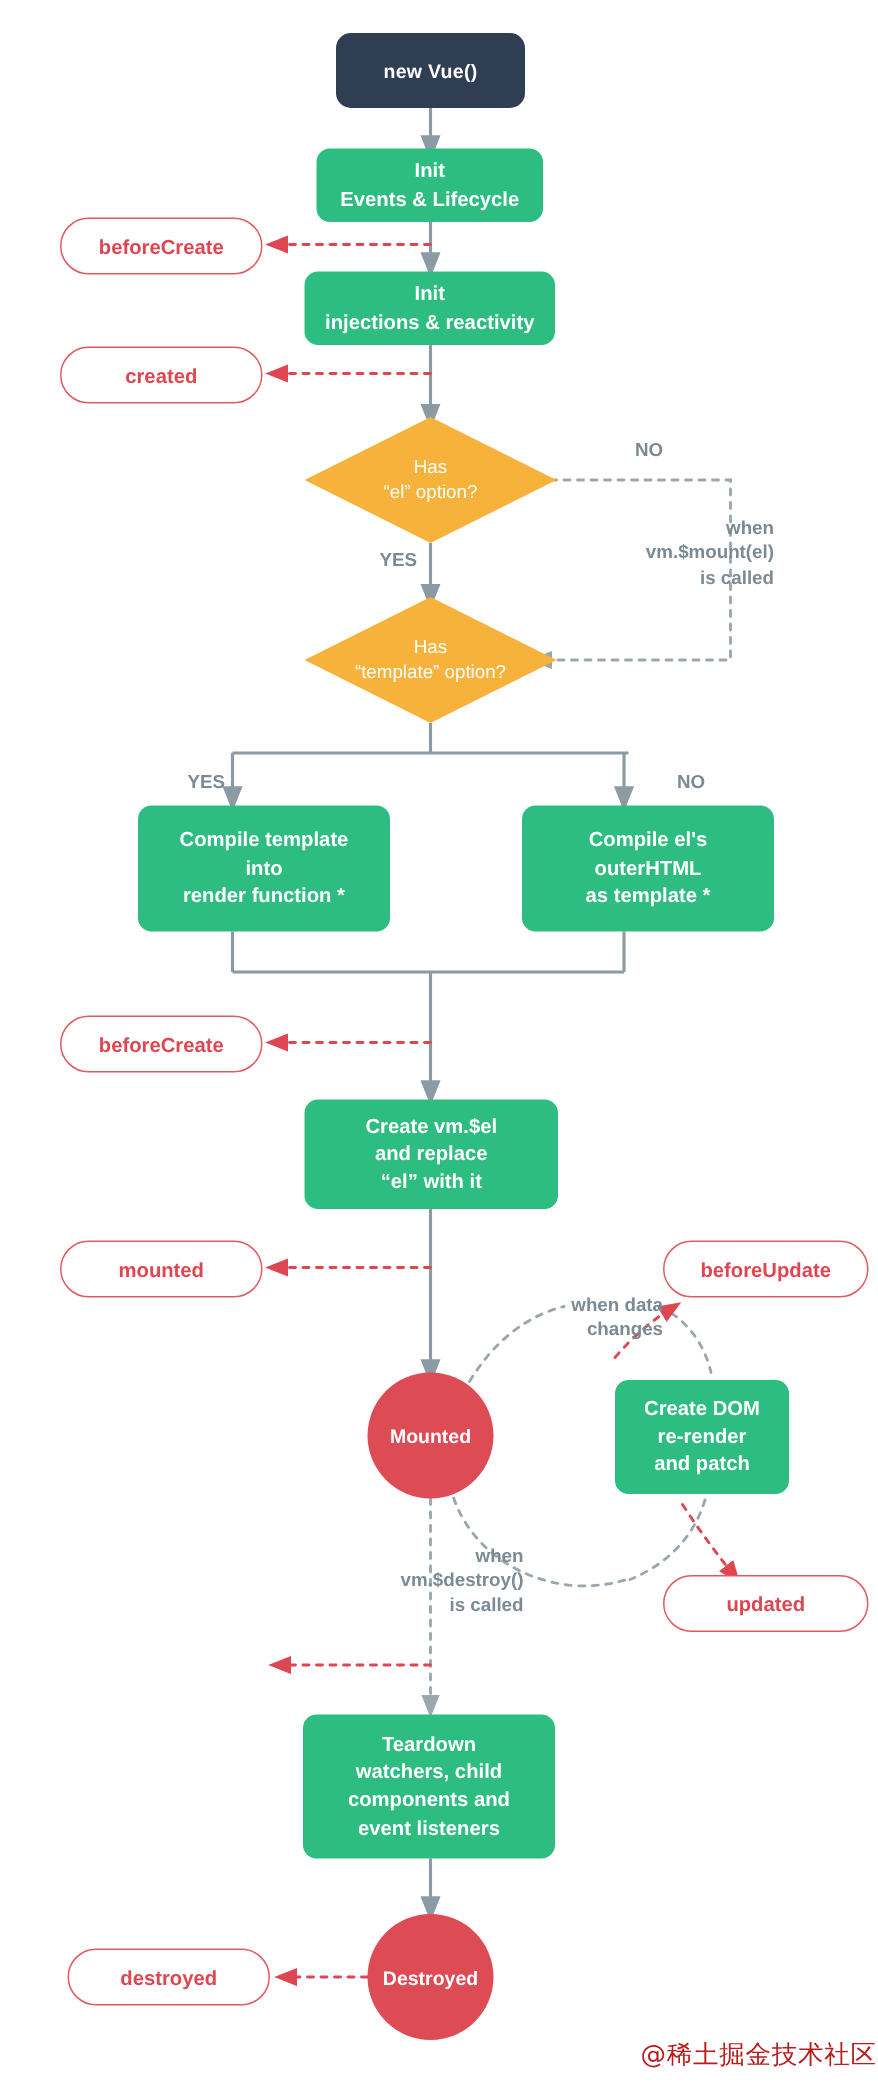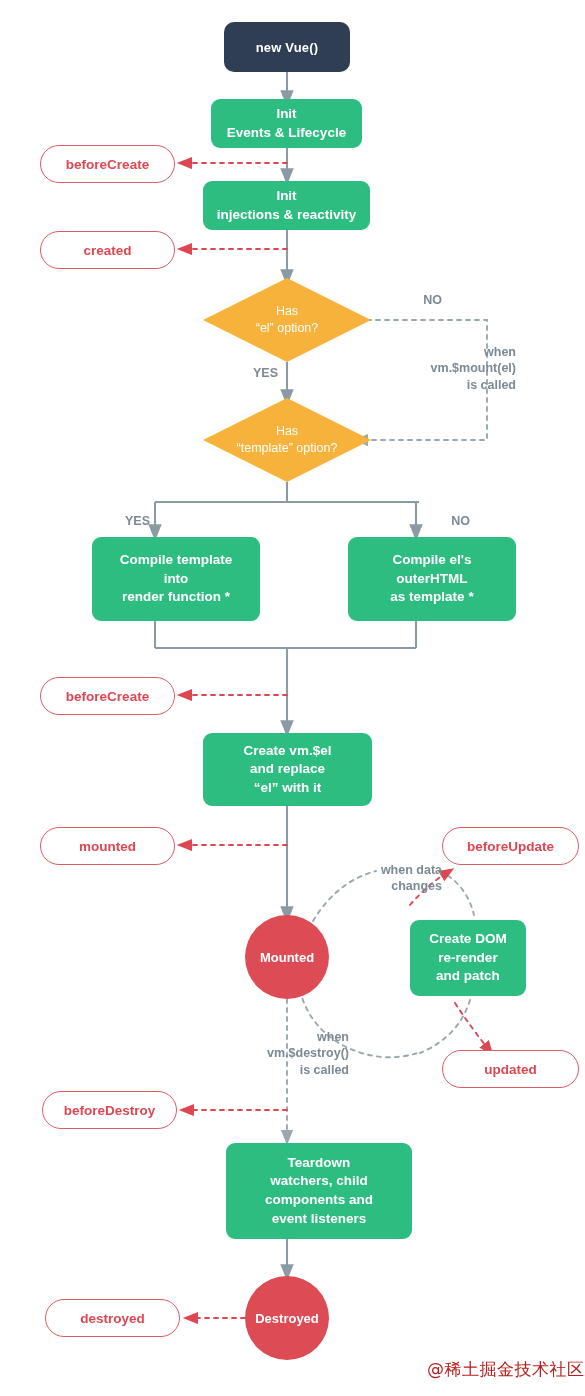--- a/index.html
+++ b/index.html
@@ -174,21 +174,21 @@
 and replace
 “el” with it</span>
   </div>
 
   <div class="node green" style="left:410px;top:920px;width:116px;height:76px;">
     <span style="white-space:pre-line">Create DOM
 re-render
 and patch</span>
   </div>
 
-  <div class="node green" style="left:202px;top:1143px;width:186px;height:96px;margin-left:24px;">
+  <div class="node green" style="left:202px;top:1143px;width:168px;height:96px;">
     <span style="white-space:pre-line">Teardown
 watchers, child
 components and
 event listeners</span>
   </div>
 
   <div class="node circle" style="left:245px;top:915px;width:84px;height:84px;">
     <span>Mounted</span>
   </div>
 
@@ -213,23 +213,20 @@
   </div>
 
   <div class="node pill" style="left:442px;top:827px;width:137px;height:38px;">
     <span>beforeUpdate</span>
   </div>
 
   <div class="node pill" style="left:442px;top:1050px;width:137px;height:38px;">
     <span>updated</span>
   </div>
 
-  <div class="node pill" style="left:42px;top:1091px;width:135px;height:38px;">
-    <span>beforeDestroy</span>
-  </div>
 
   <div class="node pill" style="left:45px;top:1299px;width:135px;height:38px;">
     <span>destroyed</span>
   </div>
 
   <div class="note" style="left:392px;top:292px;width:50px;">NO</div>
 
   <div class="note" style="left:228px;top:365px;width:50px;">YES</div>
 
   <div class="note" style="left:100px;top:513px;width:50px;">YES</div>

